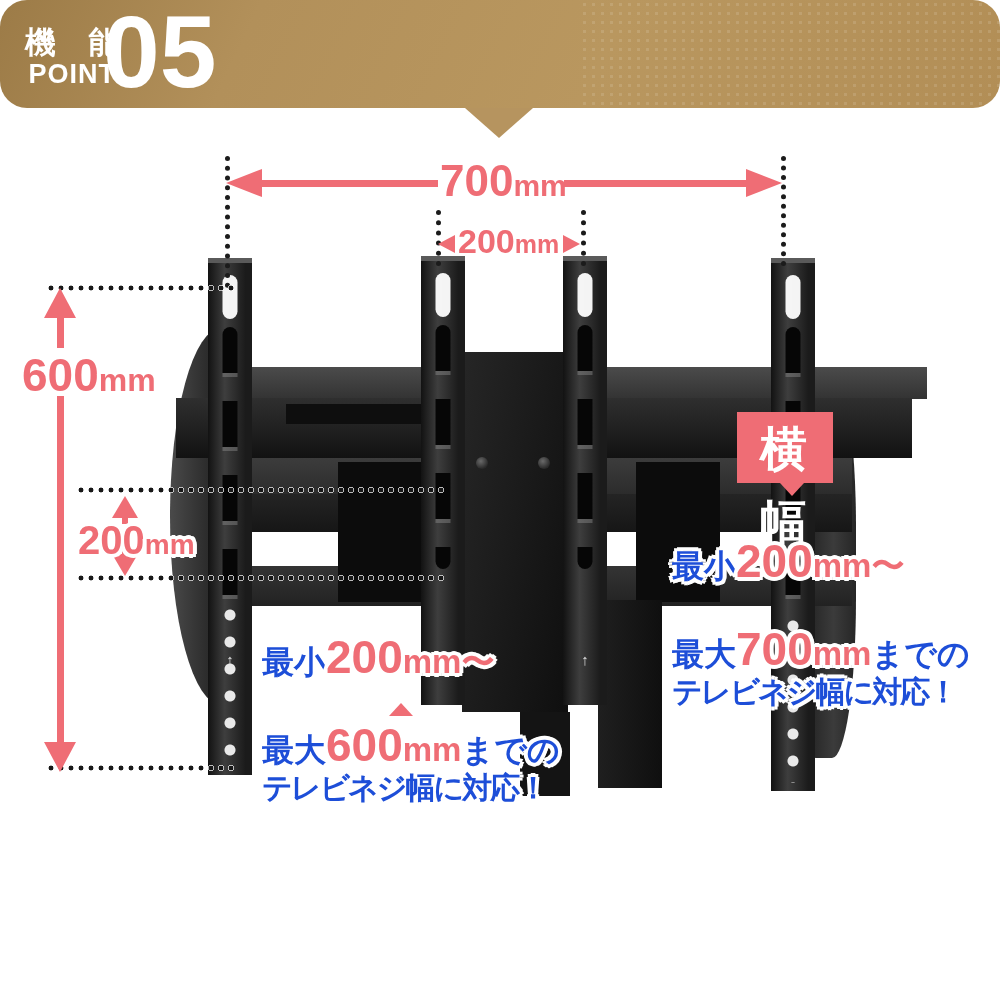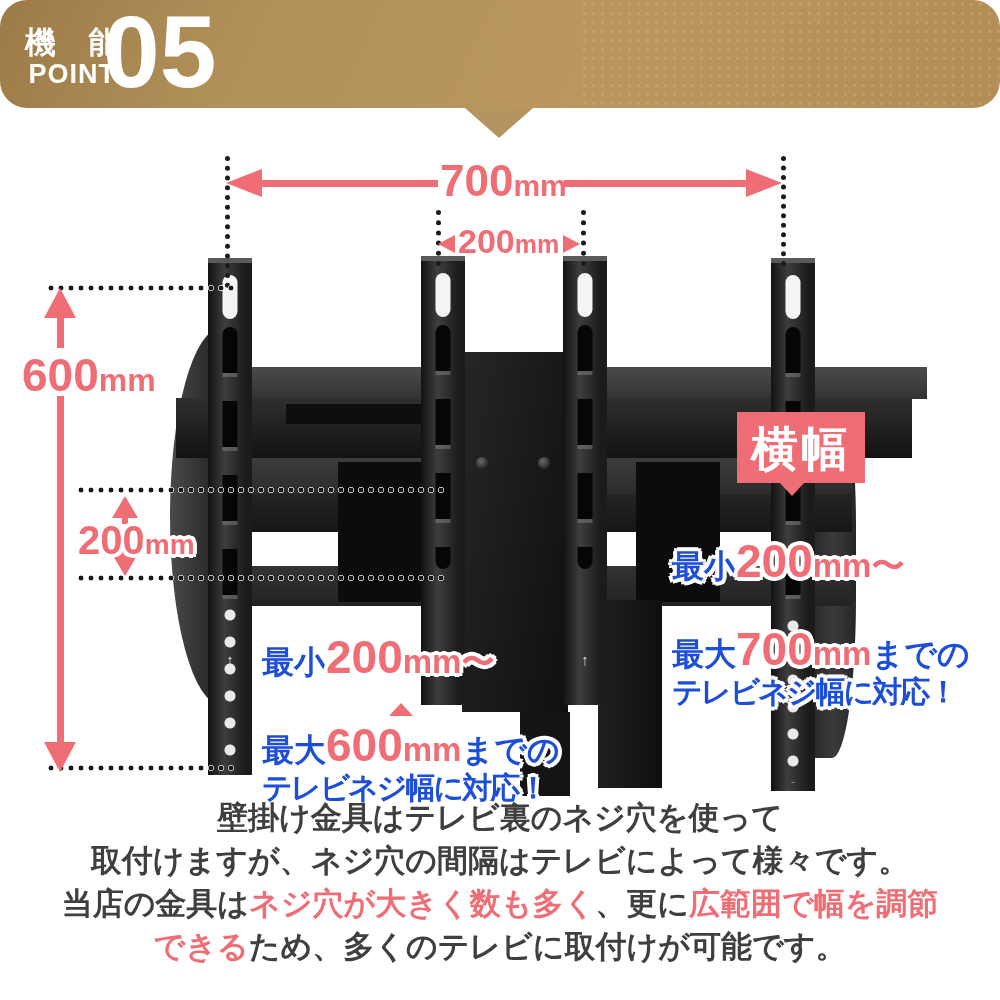--- a/index.html
+++ b/index.html
@@ -112,21 +112,21 @@
   .num-md{font-size:34px;} .unit-md{font-size:25px;}
   .num-600{font-size:46px;} .unit-600{font-size:32px;}
   .num-200v{font-size:40px;} .unit-200v{font-size:28px;}
   .ol{text-shadow:4px 0 0 #fff,-4px 0 0 #fff,0 4px 0 #fff,0 -4px 0 #fff,
       3px 3px 0 #fff,-3px 3px 0 #fff,3px -3px 0 #fff,-3px -3px 0 #fff;}
   
   .badge{
     position:absolute;z-index:9;background:var(--accent);color:#fff;
     font-weight:700;text-align:center;letter-spacing:3px;
   }
-  .badge-w{left:737px;top:412px;width:128px;height:71px;font-size:47px;line-height:73px;}
+  .badge-w{left:737px;top:412px;width:96px;height:71px;font-size:47px;line-height:73px;}
   .badge-h{left:344px;top:716px;width:116px;height:77px;font-size:47px;line-height:79px;}
   .callout{position:absolute;z-index:9;font-weight:700;white-space:nowrap;}
   .callout .line{display:flex;align-items:baseline;line-height:1.12;}
   .c-dark{color:#1d4ed8;} .c-red{color:var(--accent);}
   .co-kanji{font-size:32px;} .co-num{font-size:46px;} .co-unit{font-size:33px;margin-top:48px;}
   .co-support{font-size:30px;letter-spacing:-2px;text-align:center;}
   .callout-w{left:672px;top:500px;}
   .callout-h{left:262px;top:596px;}
   
   .desc{
@@ -251,20 +251,14 @@
     <div class="line">
       <span class="co-kanji c-dark">最大</span>
       <span class="co-num c-red">600</span>
       <span class="co-unit c-red">mm</span>
       <span class="co-kanji c-dark">までの</span>
     </div>
     <div class="line co-support c-dark">テレビネジ幅に対応！</div>
   </div>
   <div class="tri" style="left:389px;top:703px;border-width:0 12px 13px 12px;border-color:transparent transparent var(--accent) transparent;z-index:9;"></div>
 
-  <div class="desc">
-    <div>壁掛け金具はテレビ裏のネジ穴を使って</div>
-    <div>取付けますが、ネジ穴の間隔はテレビによって様々です。</div>
-    <div><span>当店の金具は</span><span class="red">ネジ穴が大きく数も多く</span><span>、更に</span><span class="red">広範囲で幅を調節</span></div>
-    <div><span class="red">できる</span><span>ため、多くのテレビに取付けが可能です。</span></div>
-  </div>
 
 </div>
 
 </body></html>

